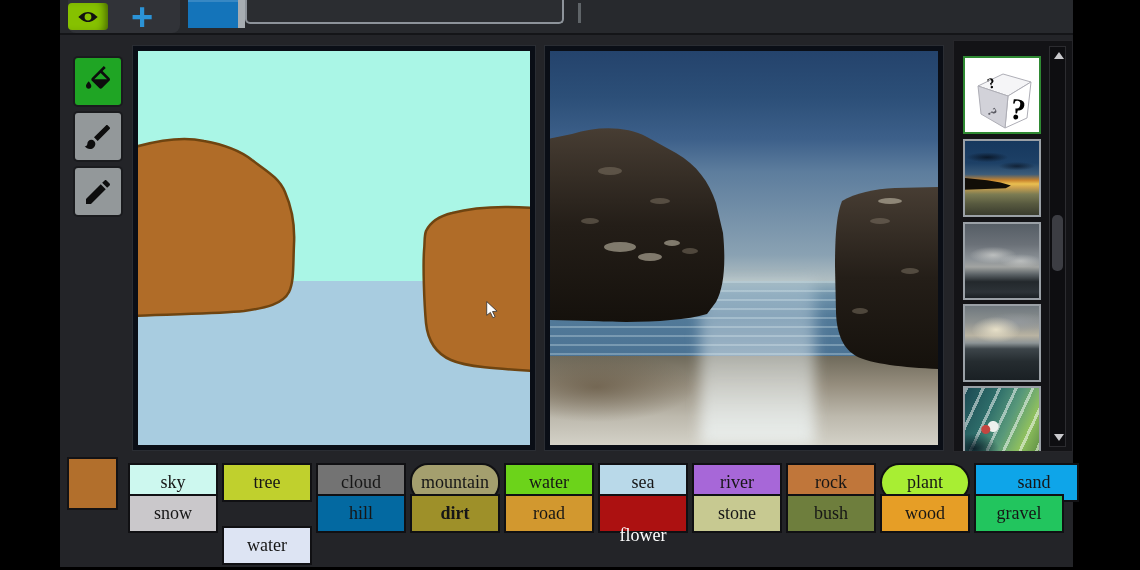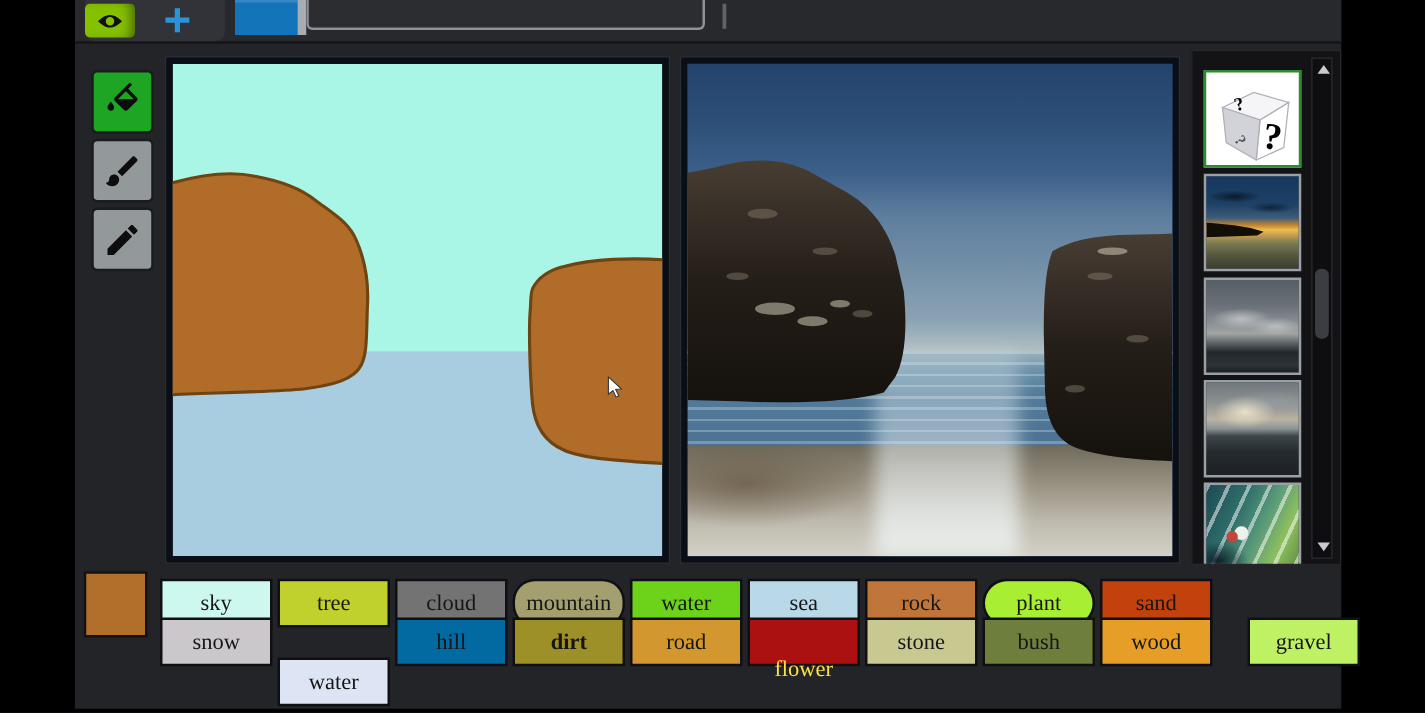--- a/index.html
+++ b/index.html
@@ -202,56 +202,59 @@
       </div>
       <div class="swatch" style="background: rgb(164, 159, 110); border-radius: 16px;">
         <span>mountain</span>
       </div>
       <div class="swatch" style="background: rgb(108, 211, 26);">
         <span>water</span>
       </div>
       <div class="swatch" style="background: rgb(185, 217, 233);">
         <span>sea</span>
       </div>
+      <div class="swatch" style="background: rgb(167, 103, 216);">
+        <span>river</span>
+      </div>
       <div class="swatch" style="background: rgb(192, 118, 58);">
         <span>rock</span>
       </div>
       <div class="swatch" style="background: rgb(168, 238, 51); border-radius: 21px;">
         <span>plant</span>
       </div>
-      <div class="swatch" style="background: #c2410c;">
+      <div class="swatch" style="background: #0ea5e9; padding-left: 15px;">
         <span>sand</span>
       </div>
     </div>
   <div class="swatch-row" id="row2" style="top:496px">
       <div class="swatch" style="background: rgb(202, 200, 203);">
         <span>snow</span>
       </div>
       <div class="swatch" style="background: rgb(221, 228, 243); margin-top: 32px;">
         <span>water</span>
       </div>
       <div class="swatch" style="background: #0369a1;">
         <span>hill</span>
       </div>
       <div class="swatch" style="background: rgb(158, 144, 41); font-weight: bold;">
         <span>dirt</span>
       </div>
       <div class="swatch" style="background: rgb(210, 152, 47);">
         <span>road</span>
       </div>
       <div class="swatch" style="background: rgb(172, 17, 17);">
-        <span style="color: #fde047; margin-top: 44px;">flower</span>
+        <span style="color: #ffffff; margin-top: 44px;">flower</span>
       </div>
       <div class="swatch" style="background: rgb(199, 201, 145);">
         <span>stone</span>
       </div>
       <div class="swatch" style="background: rgb(110, 126, 61);">
         <span>bush</span>
       </div>
       <div class="swatch" style="background: rgb(230, 158, 38);">
         <span>wood</span>
       </div>
-      <div class="swatch" style="background: #bef264; margin-left: 24px;">
+      <div class="swatch" style="background: #22c55e;">
         <span>gravel</span>
       </div>
     </div>
 
 </div>
 
 </body></html>

